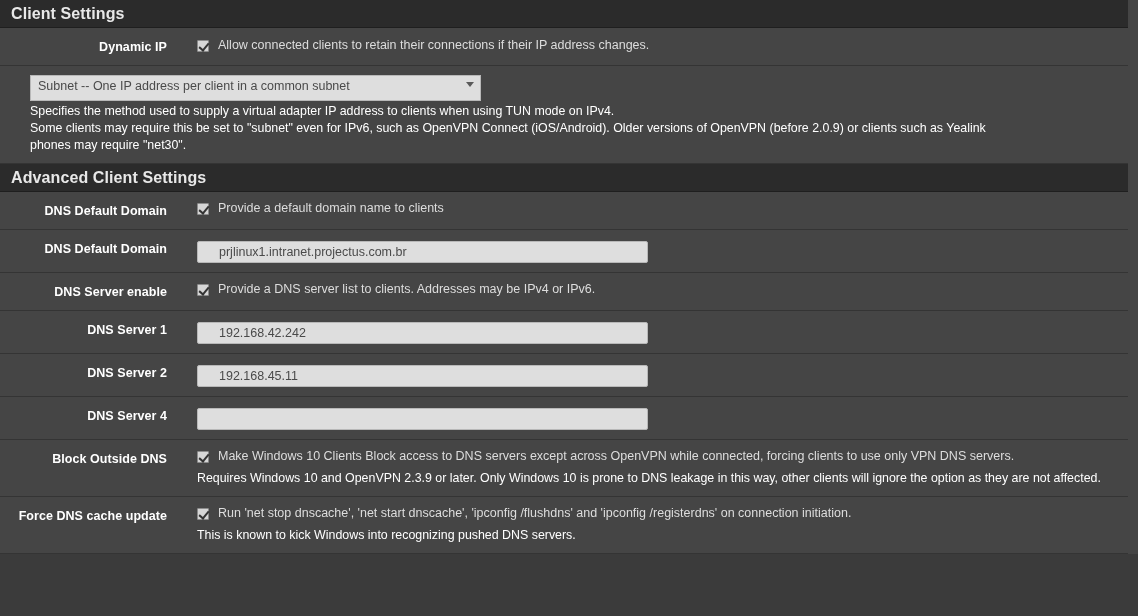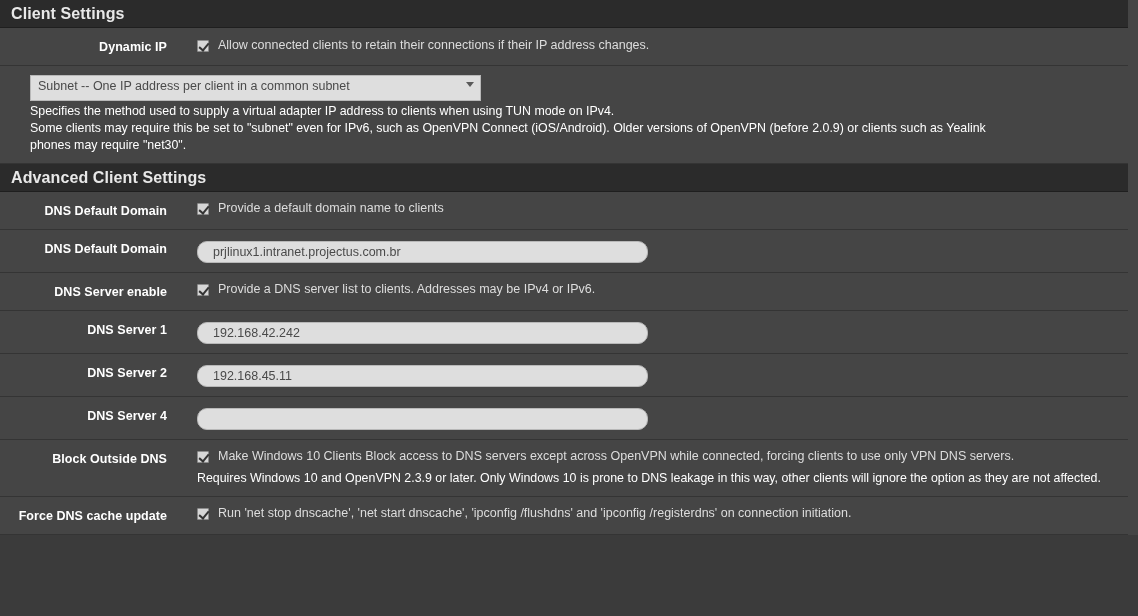--- a/index.html
+++ b/index.html
@@ -113,25 +113,25 @@
     margin: 0;
   }
   .help.first { margin-top: 0; }
 
   
   .txtinput {
     width: 451px;
     height: 22px;
     background: #dedede;
     border: 1px solid #b8b8b8;
-    border-radius: 10px;
+    border-radius: 2px;
     color: #4a4a4a;
     font-family: "Liberation Sans", sans-serif;
     font-size: 12.5px;
-    padding: 0 15px;
+    padding: 0 21px;
     outline: none;
     display: block;
     margin-top: 3px;
   }
 
   .selectwrap {
     position: relative;
     width: 451px;
     height: 22px;
     margin-top: 2px;
@@ -270,18 +270,21 @@
       </div>
     </div>
 
     <div class="row">
       <div class="row-label">Force DNS cache update</div>
       <div class="row-body">
         <div class="chk-line">
           <span class="chkbox"></span>
           <span class="chk-text">Run 'net stop dnscache', 'net start dnscache', 'ipconfig /flushdns' and 'ipconfig /registerdns' on connection initiation.</span>
         </div>
+        <div class="desc-block">
+          <p class="help first">This is known to kick Windows into recognizing pushed DNS servers.</p>
+        </div>
       </div>
     </div>
 
   </div>
 
 </div>
 
 </body></html>

